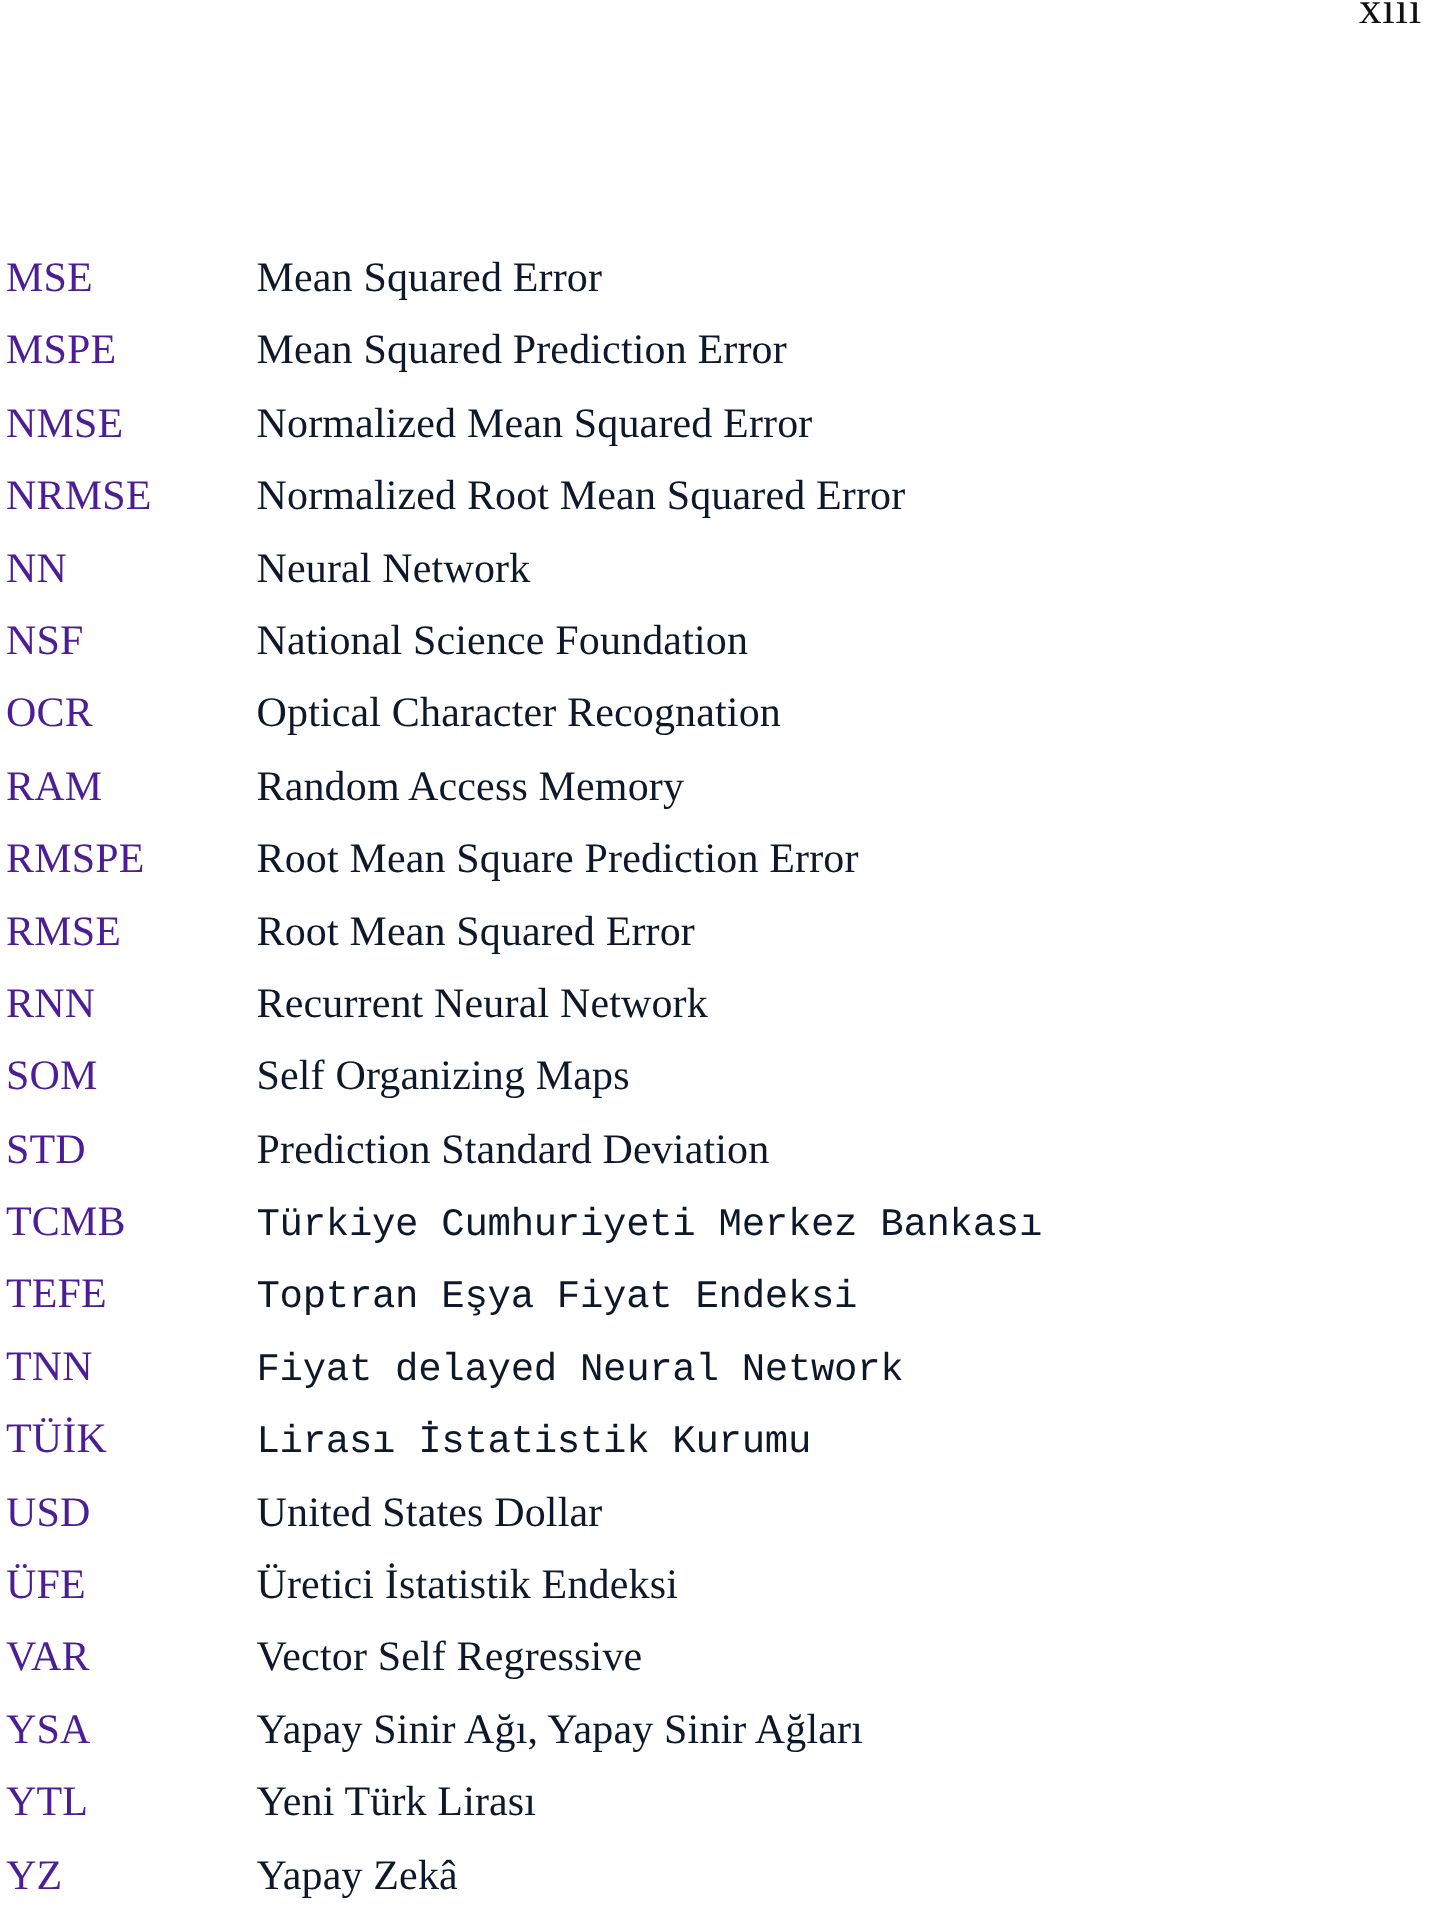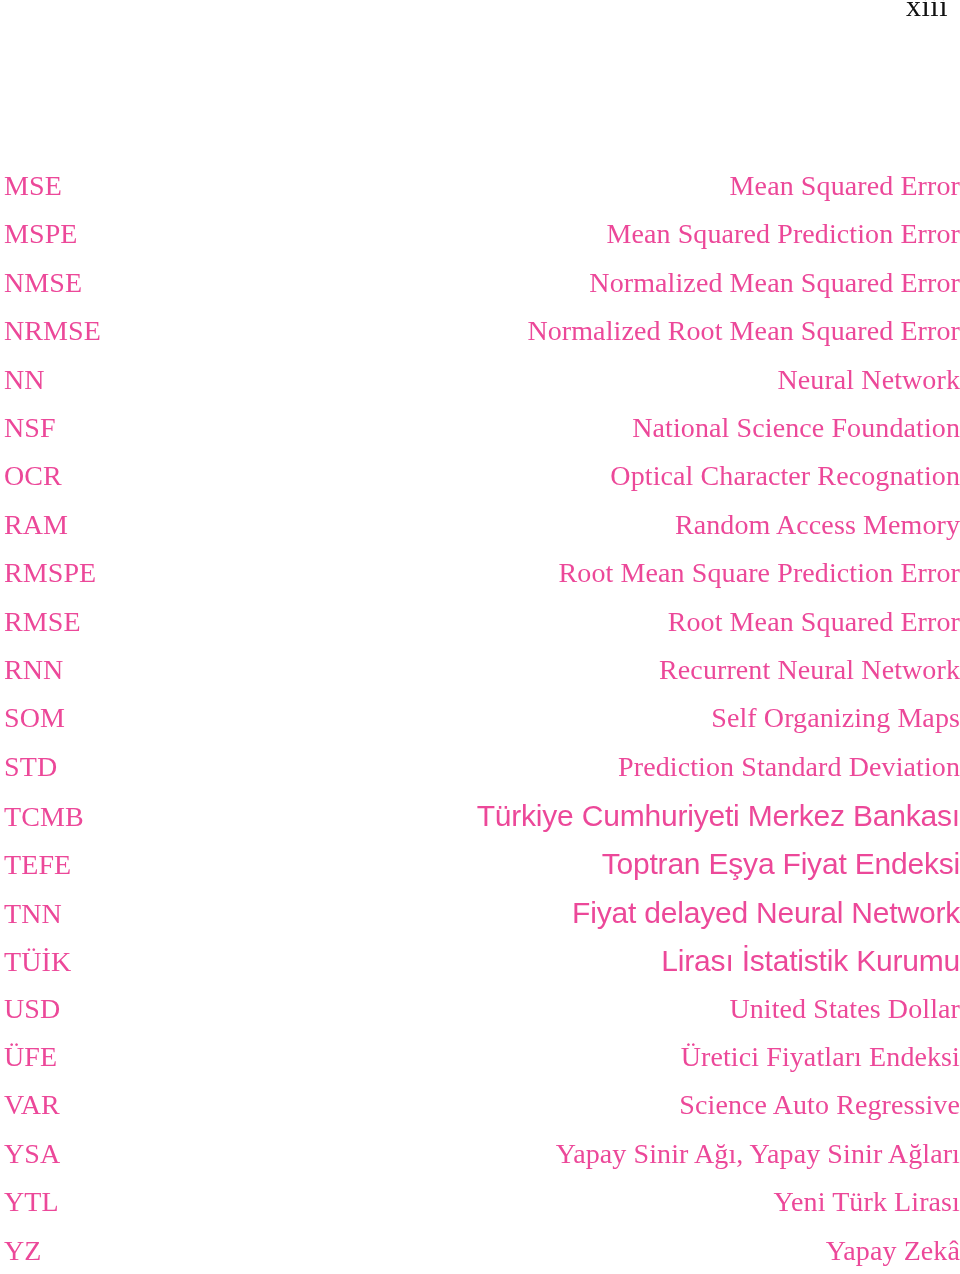--- a/index.html
+++ b/index.html
@@ -50,37 +50,36 @@
     align-items: baseline;
     height: 48.4px;
     white-space: nowrap;
   }
 
   .abbr-term {
     flex: 0 0 167px;
     width: 167px;
     font-size: 28px;
     line-height: 1;
-    color: #ec4899;
+    color: #4c1d95;
     letter-spacing: 0.1px;
   }
 
   .abbr-def {
     flex: 1 1 auto;
     font-size: 28px;
     line-height: 1;
-    color: #ec4899;
+    color: #0f172a;
     letter-spacing: 0.1px;
-    text-align: right;
   }
 
   
   .abbr-row.alt .abbr-def {
-    font-family: Liberation Sans, sans-serif;
-    font-size: 30px;
+    font-family: Liberation Mono, monospace;
+    font-size: 26px;
     letter-spacing: -0.2px;
   }
 </style>
 </head>
 <body>
 
 <div class="page">
 
   <div class="folio">xiii</div>
 
@@ -152,25 +151,25 @@
       <div class="abbr-row alt">
         <div class="abbr-term">TÜİK</div>
         <div class="abbr-def">Lirası İstatistik Kurumu</div>
       </div>
       <div class="abbr-row">
         <div class="abbr-term">USD</div>
         <div class="abbr-def">United States Dollar</div>
       </div>
       <div class="abbr-row">
         <div class="abbr-term">ÜFE</div>
-        <div class="abbr-def">Üretici Fiyatları Endeksi</div>
+        <div class="abbr-def">Üretici İstatistik Endeksi</div>
       </div>
       <div class="abbr-row">
         <div class="abbr-term">VAR</div>
-        <div class="abbr-def">Science Auto Regressive</div>
+        <div class="abbr-def">Vector Self Regressive</div>
       </div>
       <div class="abbr-row">
         <div class="abbr-term">YSA</div>
         <div class="abbr-def">Yapay Sinir Ağı, Yapay Sinir Ağları</div>
       </div>
       <div class="abbr-row">
         <div class="abbr-term">YTL</div>
         <div class="abbr-def">Yeni Türk Lirası</div>
       </div>
       <div class="abbr-row">

